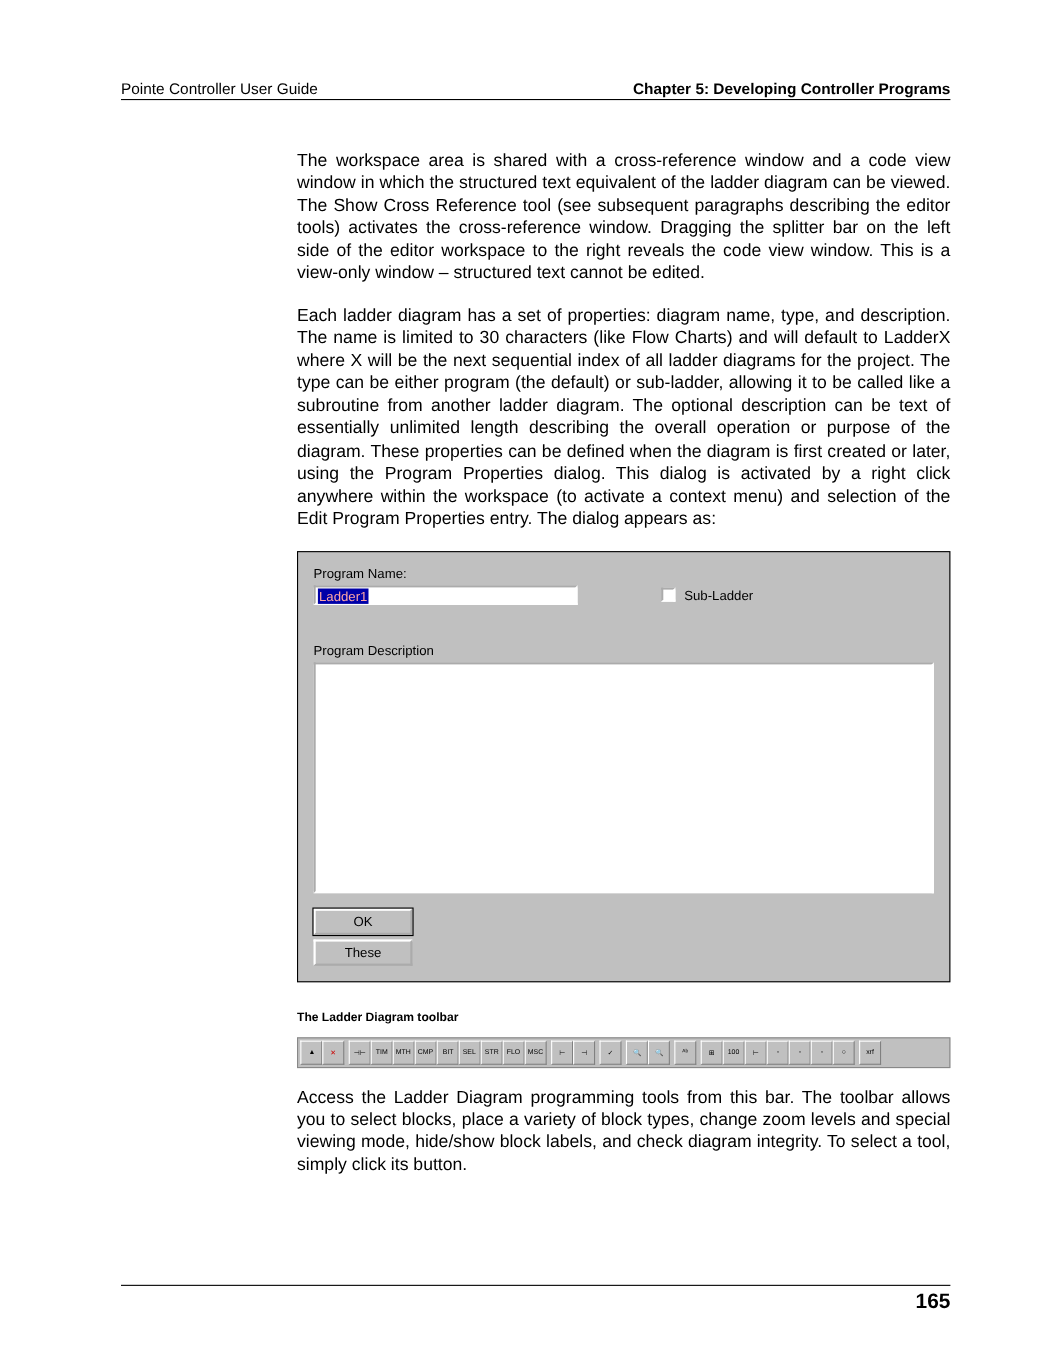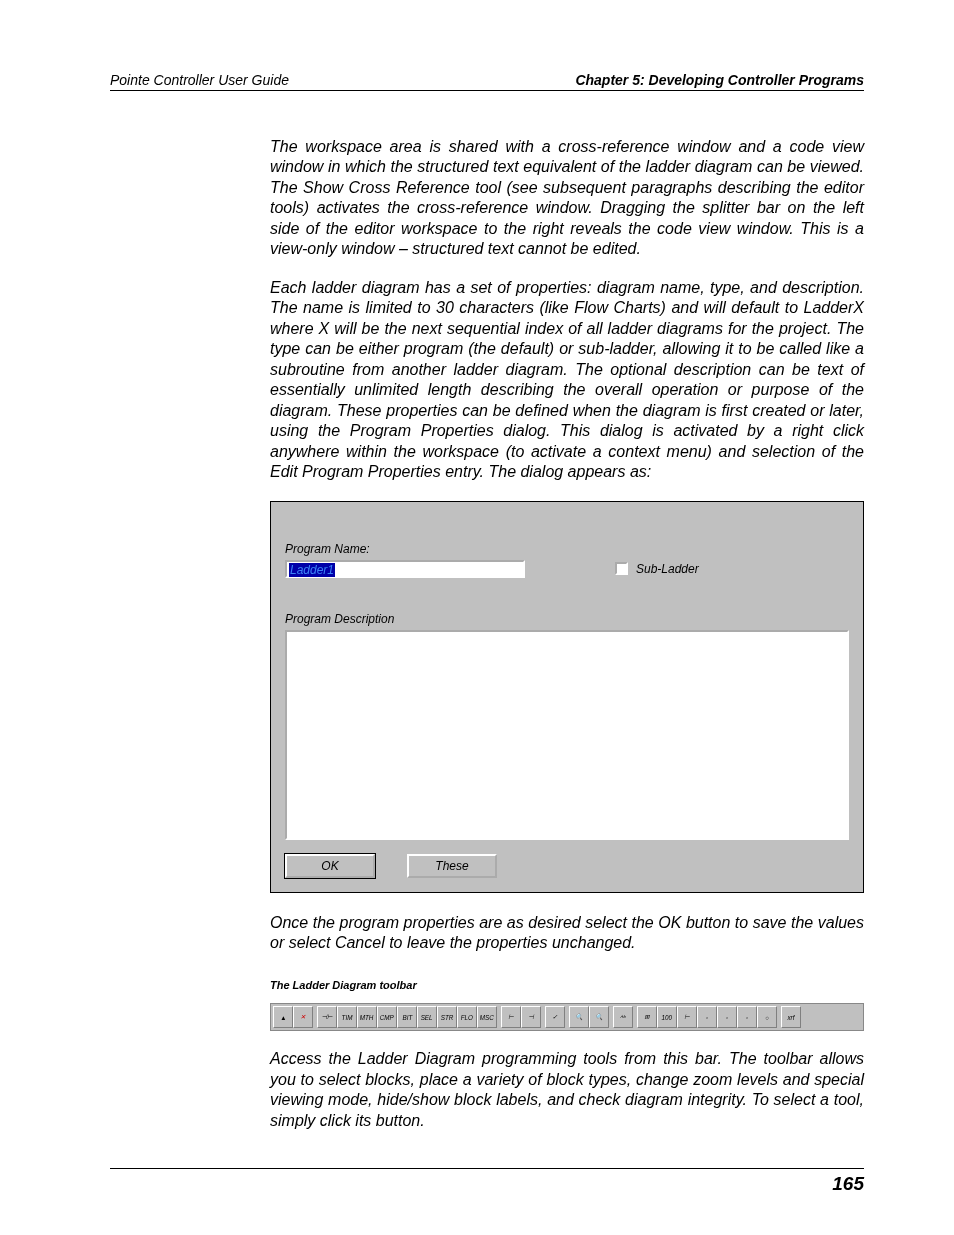--- a/index.html
+++ b/index.html
@@ -9,21 +9,20 @@
     font-family: Verdana, Geneva, sans-serif;
     font-size: 14px;
     color: #000;
   }
   .page {
     width: 954px;
     height: 1235px;
     box-sizing: border-box;
     padding: 72px 90px 60px 110px;
     position: relative;
-    font-style: italic;
   }
   .header-row {
     display: flex;
     justify-content: space-between;
     align-items: baseline;
     font-size: 14px;
     border-bottom: 1px solid #000;
     padding-bottom: 2px;
     margin-bottom: 46px;
   }
@@ -78,37 +77,36 @@
   }
   .dialog-body {
     padding: 12px 14px 14px 14px;
     font-family: "Tahoma", "MS Sans Serif", sans-serif;
     font-size: 12px;
     color: #000;
   }
   .field-row {
     display: flex;
     align-items: flex-end;
-    gap: 30px;
-    margin-top: 28px;
+    gap: 16px;
   }
   .label { margin-bottom: 4px; }
   .textbox {
     background: #fff;
     border: 2px inset #fff;
     padding: 1px 2px;
     width: 240px;
     height: 18px;
     box-sizing: border-box;
     font-family: inherit;
     font-size: 12px;
   }
   .name-value {
     background: #0000a8;
-    color: #3b82f6;
+    color: #fca5a5;
     display: inline-block;
     padding: 0 1px;
   }
   .checkbox-row {
     display: flex;
     gap: 8px;
     margin-left: 60px;
     margin-bottom: 2px;
   }
   .checkbox {
@@ -122,21 +120,22 @@
   .textarea {
     background: #fff;
     border: 2px inset #fff;
     width: 100%;
     height: 210px;
     box-sizing: border-box;
   }
   .button-row {
     margin-top: 14px;
     display: flex;
-    gap: 32px;
+    gap: 4px;
+    flex-direction: column;
   }
   .winbtn {
     width: 90px;
     height: 24px;
     background: #c0c0c0;
     border: 2px outset #fff;
     font-family: inherit;
     font-size: 12px;
     text-align: center;
     line-height: 20px;
@@ -217,21 +216,20 @@
         </div>
         <div class="desc-label">Program Description</div>
         <div class="textarea"></div>
         <div class="button-row">
           <div class="winbtn default">OK</div>
           <div class="winbtn">These</div>
         </div>
       </div>
     </div>
 
-    <p class="para">Once the program properties are as desired select the OK button to save the values or select Cancel to leave the properties unchanged.</p>
 
     <div class="section-title">The Ladder Diagram toolbar</div>
 
     <div class="toolbar" id="ladder-toolbar">
         <div class="tbtn">
           <span>▲</span>
         </div>
         <div class="tbtn">
           <span style="color: rgb(204, 0, 0);">✕</span>
         </div>

